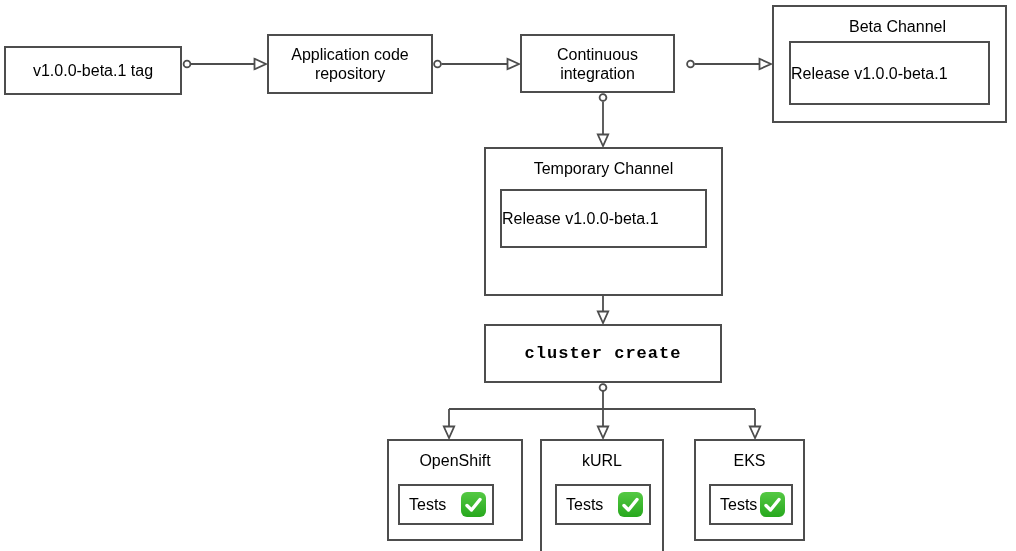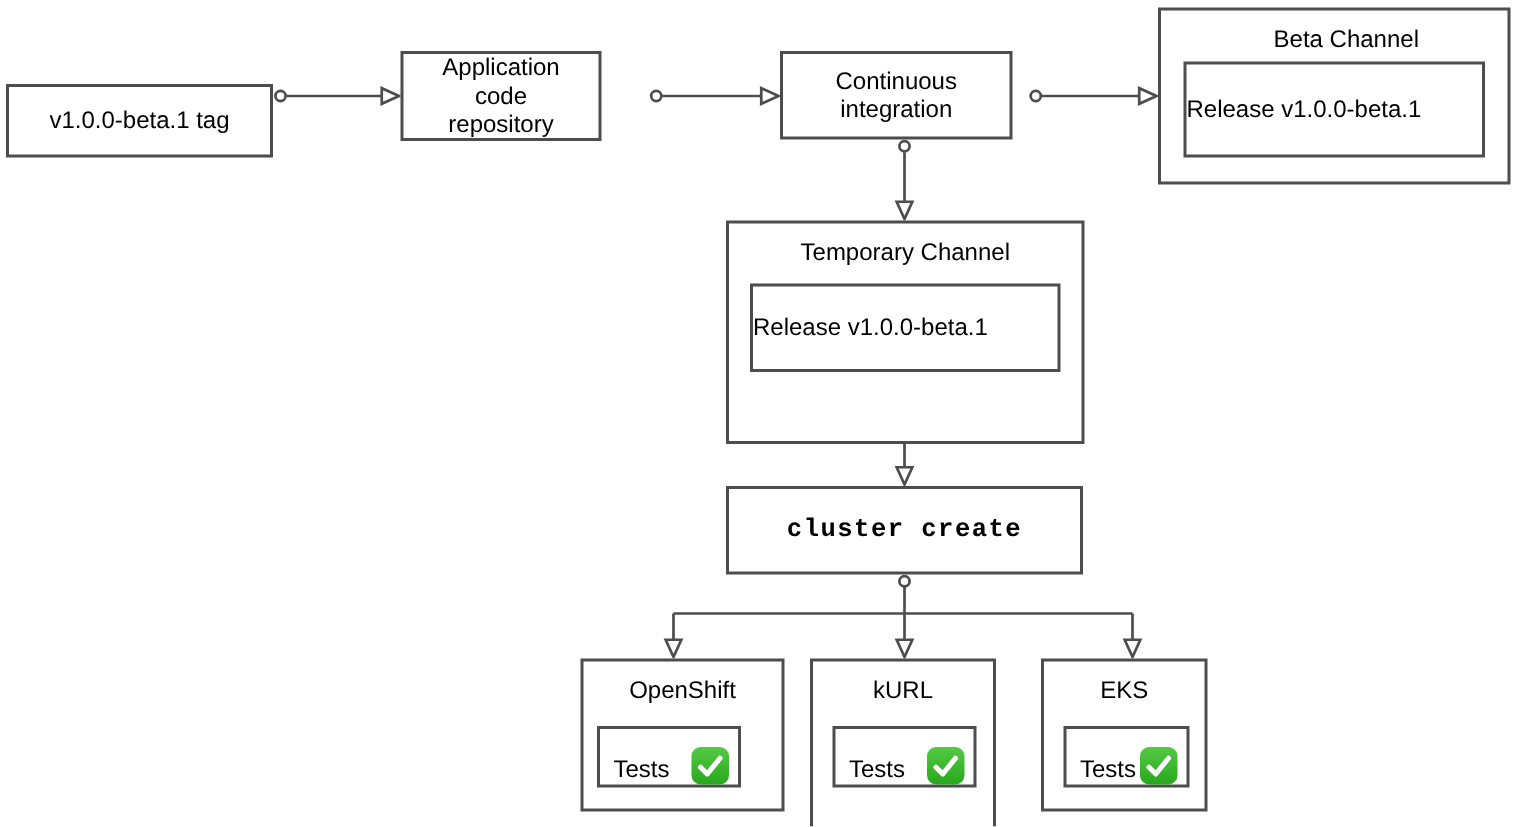--- a/index.html
+++ b/index.html
@@ -46,21 +46,20 @@
     background: #ffffff;
     border: 2px solid #4d4d4d;
     display: flex;
     align-items: center;
     justify-content: flex-start;
     font-size: 16px;
   }
   .tests {
     justify-content: space-between;
     padding: 0 6px 0 9px;
-    align-items: flex-end;
   }
   .mono-label {
     font-family: "Liberation Mono", "DejaVu Sans Mono", monospace;
     font-weight: 700;
     font-size: 17px;
     letter-spacing: 1px;
     white-space: nowrap;
   }
   .check-icon {
     width: 25px;
@@ -109,25 +108,25 @@
       <g>
         <circle cx="603" cy="387.5" r="3.4" fill="#ffffff"></circle>
         <path d="M603 391 L603 409 M449 409 L755 409 M449 409 L449 426.5 M603 409 L603 426.5 M755 409 L755 426.5"></path>
         <polygon points="449,438 443.8,426.5 454.2,426.5" fill="#ffffff"></polygon>
         <polygon points="603,438 597.8,426.5 608.2,426.5" fill="#ffffff"></polygon>
         <polygon points="755,438 749.8,426.5 760.2,426.5" fill="#ffffff"></polygon>
       </g>
     </g>
   </svg>
 
-  <div class="box flexc" style="left:4px; top:56px; width:178px; height:49px;">
+  <div class="box flexc" style="left:4px; top:46px; width:178px; height:49px;">
     <span class="node-label">v1.0.0-beta.1 tag</span>
   </div>
 
-  <div class="box flexc pad-h" style="left:267px; top:34px; width:134px; height:60px;">
+  <div class="box flexc pad-h" style="left:267px; top:34px; width:166px; height:60px;">
     <span class="node-label">Application code repository</span>
   </div>
 
   <div class="box flexc pad-h" style="left:520px; top:34px; width:155px; height:59px;">
     <span class="node-label">Continuous integration</span>
   </div>
 
   <div class="box" style="left:772px; top:5px; width:235px; height:118px;padding-left:16px;">
     <div class="ctitle">Beta Channel</div>
     <div class="inner" style="left:15px; top:34px; width:201px; height:64px;">

